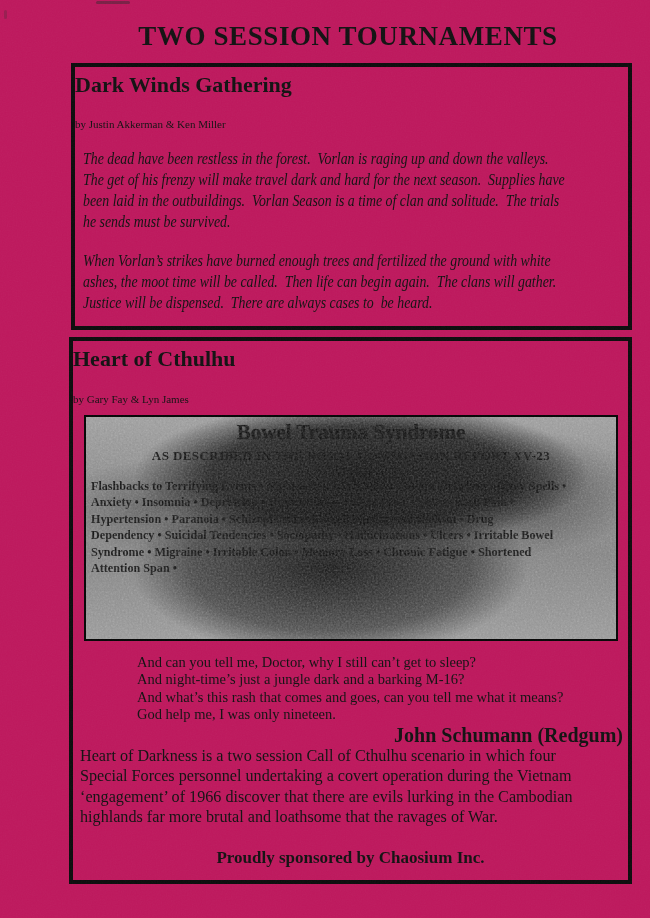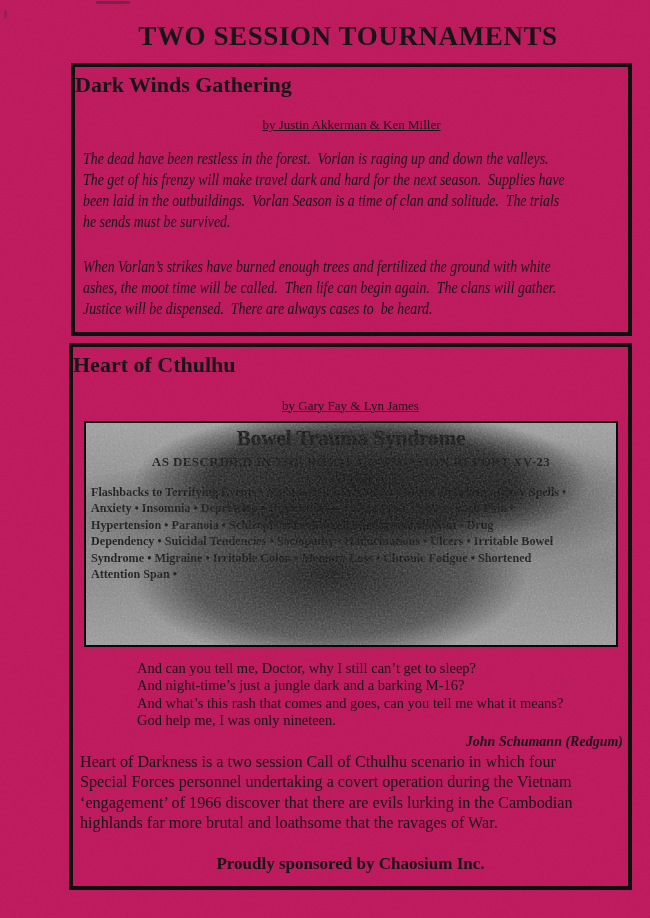--- a/index.html
+++ b/index.html
@@ -11,26 +11,26 @@
   }
   .artifact{position:absolute;background:#2a2a2a;opacity:.45;border-radius:2px;}
   .page-title{
     margin:0;padding-top:21px;text-align:center;
     font-size:27px;font-weight:700;letter-spacing:.6px;line-height:30px;
   }
   .box{border:4px solid #0c0c0c;background:transparent;}
   .box1{margin:12px 41px 0 48px;}
   .box2{margin:7px 41px 0 46px;padding-bottom:12px;}
   .box-head{font-size:22px;font-weight:700;text-align:left;margin-top:5px;line-height:25px;}
-  .byline{font-size:13px;text-align:center;line-height:19px;text-decoration:underline;}
+  .byline{font-size:11px;text-align:left;line-height:19px;}
   .prewrap{overflow:hidden;}
   .pre{white-space:pre;transform-origin:0 0;width:125%;}
   .flavor-wrap{margin:14px 8px 0;}
   .flavor{font-style:italic;font-size:16.5px;line-height:21px;transform:scaleX(.84);}
-  .p2{margin-top:24px;}
+  .p2{margin-top:18px;}
   .summary-wrap{margin:16px 8px 0;}
   .summary{font-weight:700;font-size:17px;line-height:22.5px;transform:scaleX(.86);}
   .pad-bottom{height:13px;}
 
   
   .clipping{
     position:relative;margin:6px 10px 0 11px;height:222px;overflow:hidden;
     border:2px solid #050505;
     background:
       radial-gradient(55% 42% at 52% 26%, rgba(0,0,0,.96), rgba(0,0,0,.8) 52%, rgba(0,0,0,0) 78%),
@@ -44,21 +44,21 @@
   .clip-heading{font-size:21px;font-weight:700;text-align:center;margin-top:3px;line-height:24px;text-shadow:0 0 1px rgba(0,0,0,.7);}
   .clip-subheading{font-size:13px;font-weight:700;text-align:center;letter-spacing:.4px;margin-top:4px;line-height:16px;}
   .symptoms-wrap{margin:14px 4px 4px 5px;overflow:hidden;}
   .symptoms{font-size:13.5px;font-weight:700;line-height:16.5px;transform:scaleX(.9);}
   .source-wrap{margin:13px 4px 0 5px;overflow:hidden;}
   .source{font-size:13.5px;font-weight:700;line-height:16.5px;transform:scaleX(.93);}
   .noise{position:absolute;inset:0;width:100%;height:100%;z-index:3;pointer-events:none;opacity:.34;}
   .page-noise{position:absolute;inset:0;width:100%;height:100%;z-index:40;pointer-events:none;opacity:.045;}
 
   .quote{margin:13px 8px 0 64px;font-size:14.5px;line-height:17.5px;}
-  .attribution{text-align:right;font-weight:700;font-size:14px;line-height:19px;margin:2px 5px 0 0;font-style:italic;}
+  .attribution{text-align:right;font-weight:700;font-size:20px;line-height:19px;margin:2px 5px 0 0;}
   .desc-wrap{margin:1px 6px 0 7px;overflow:hidden;}
   .description{font-size:17px;line-height:20.5px;transform:scaleX(.95);}
   .sponsor{text-align:center;font-weight:700;font-size:17px;margin-top:19px;line-height:21px;}
 </style>
 </head>
 <body>
 
 <div class="page">
 
   <div class="artifact" style="left:96px;top:1px;width:34px;height:3px;"></div>

